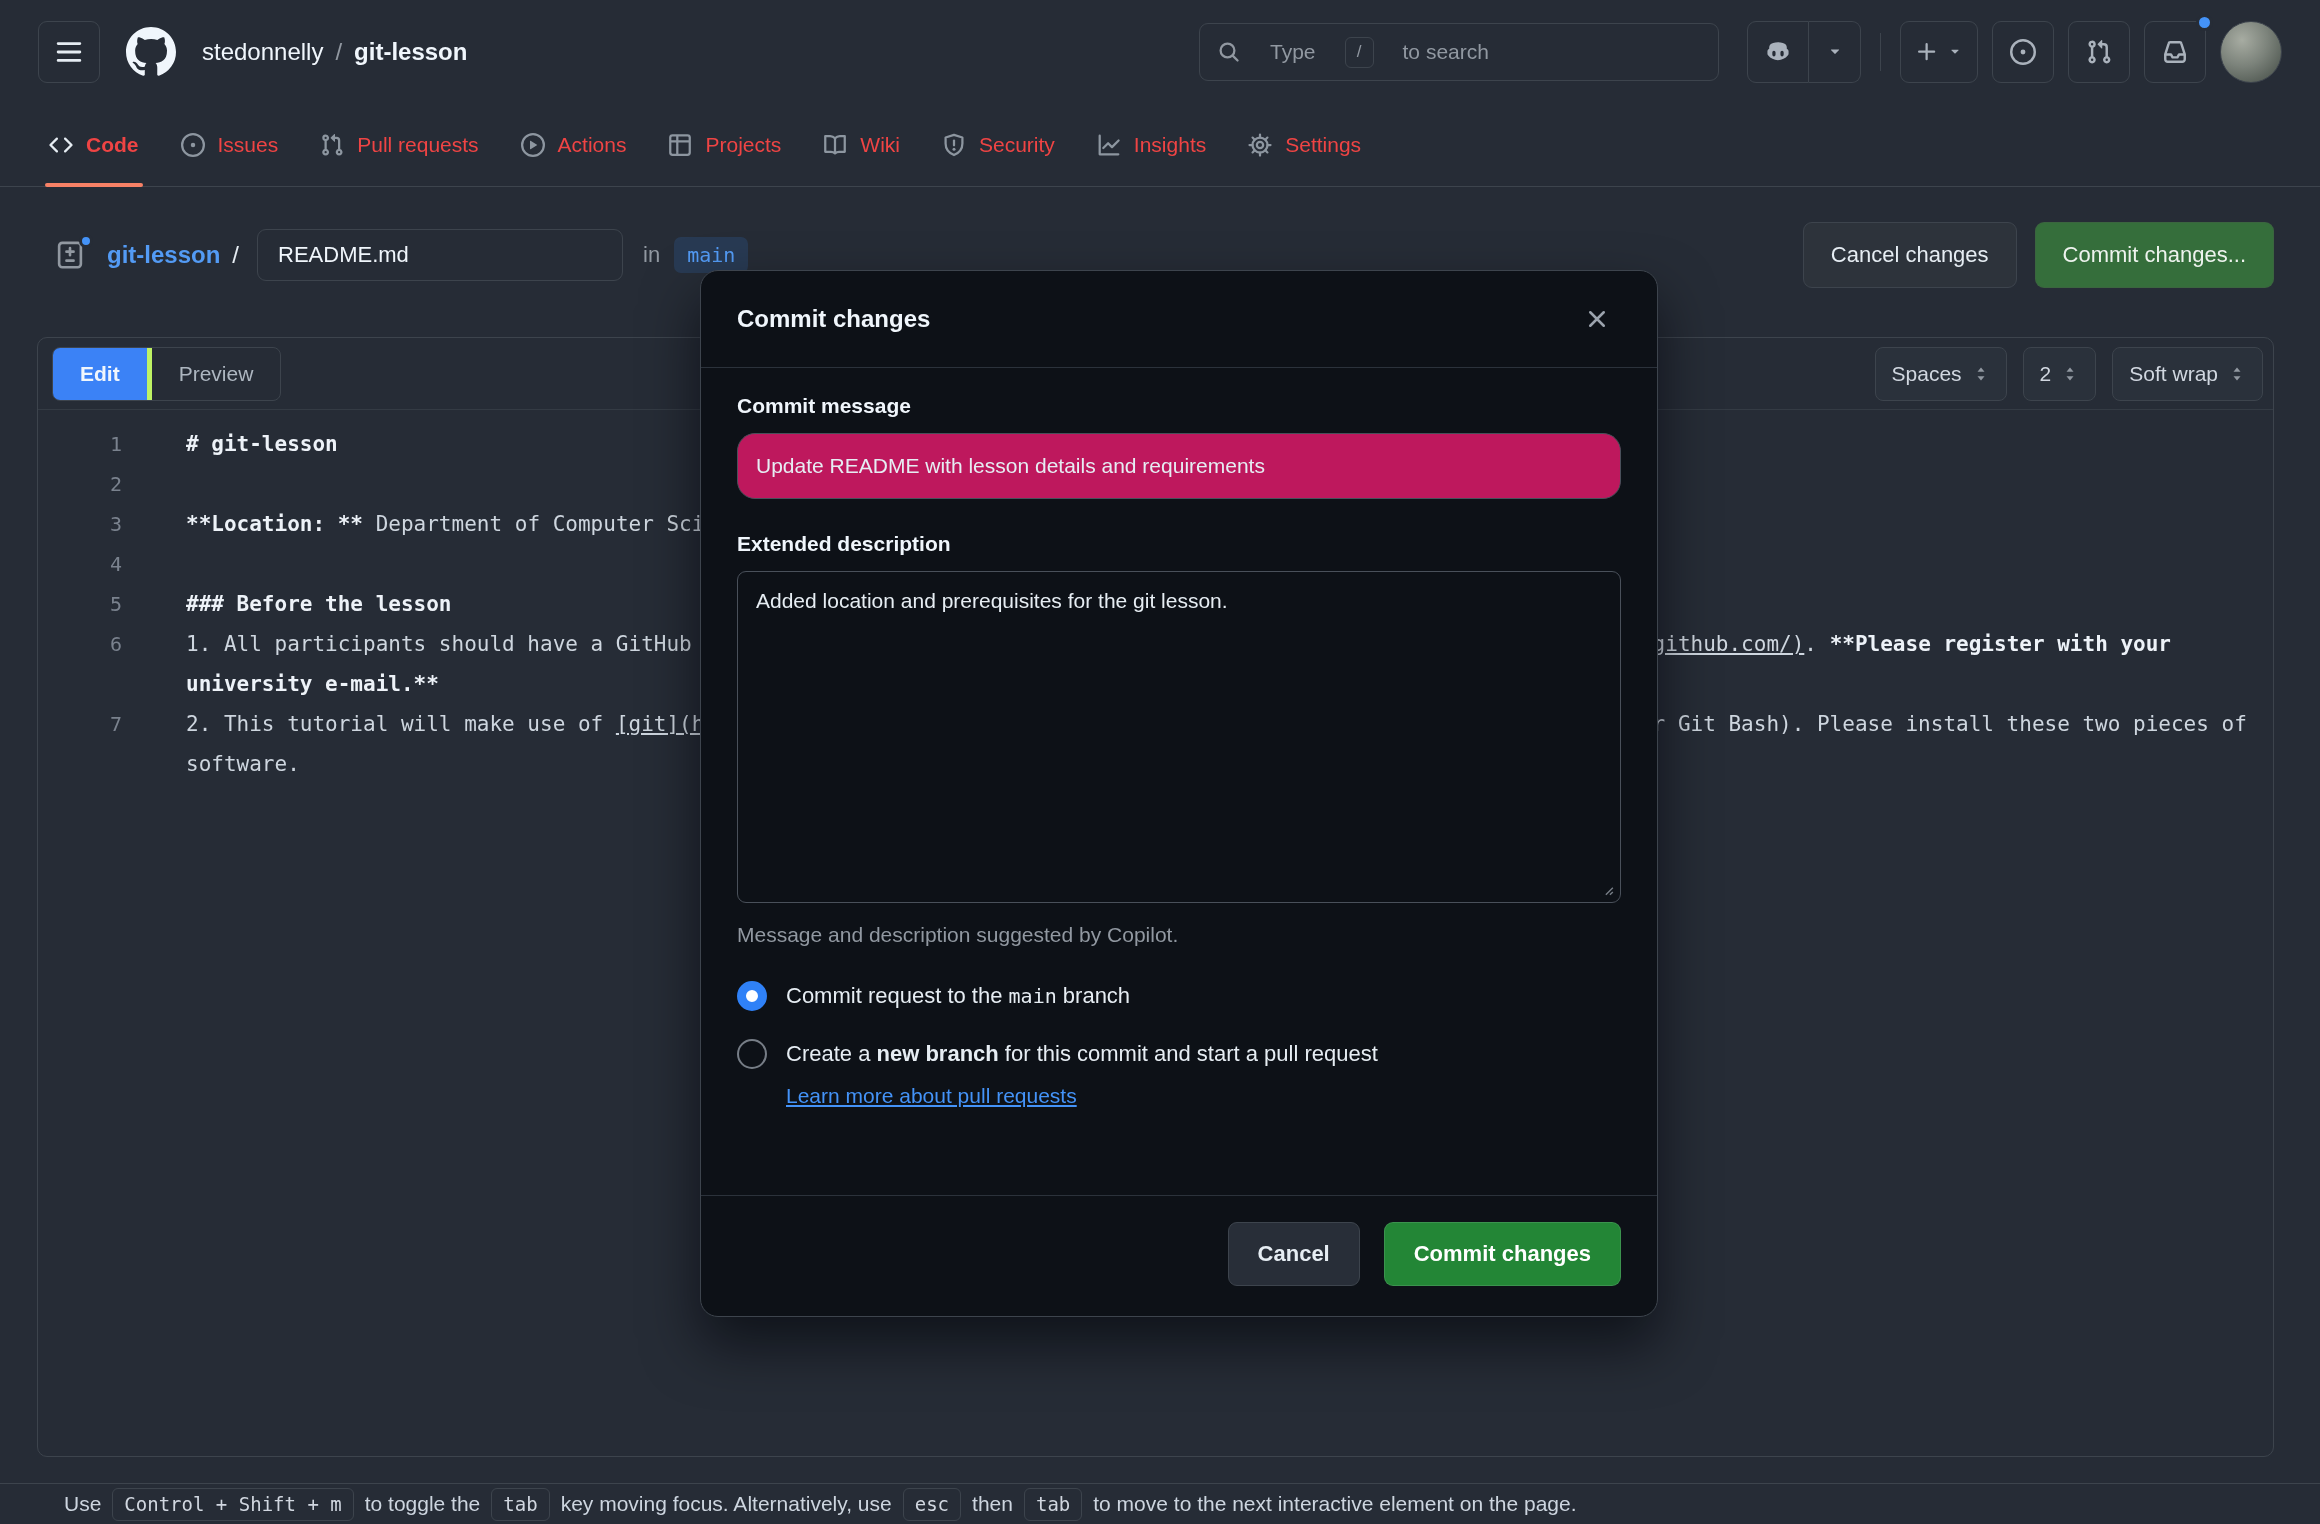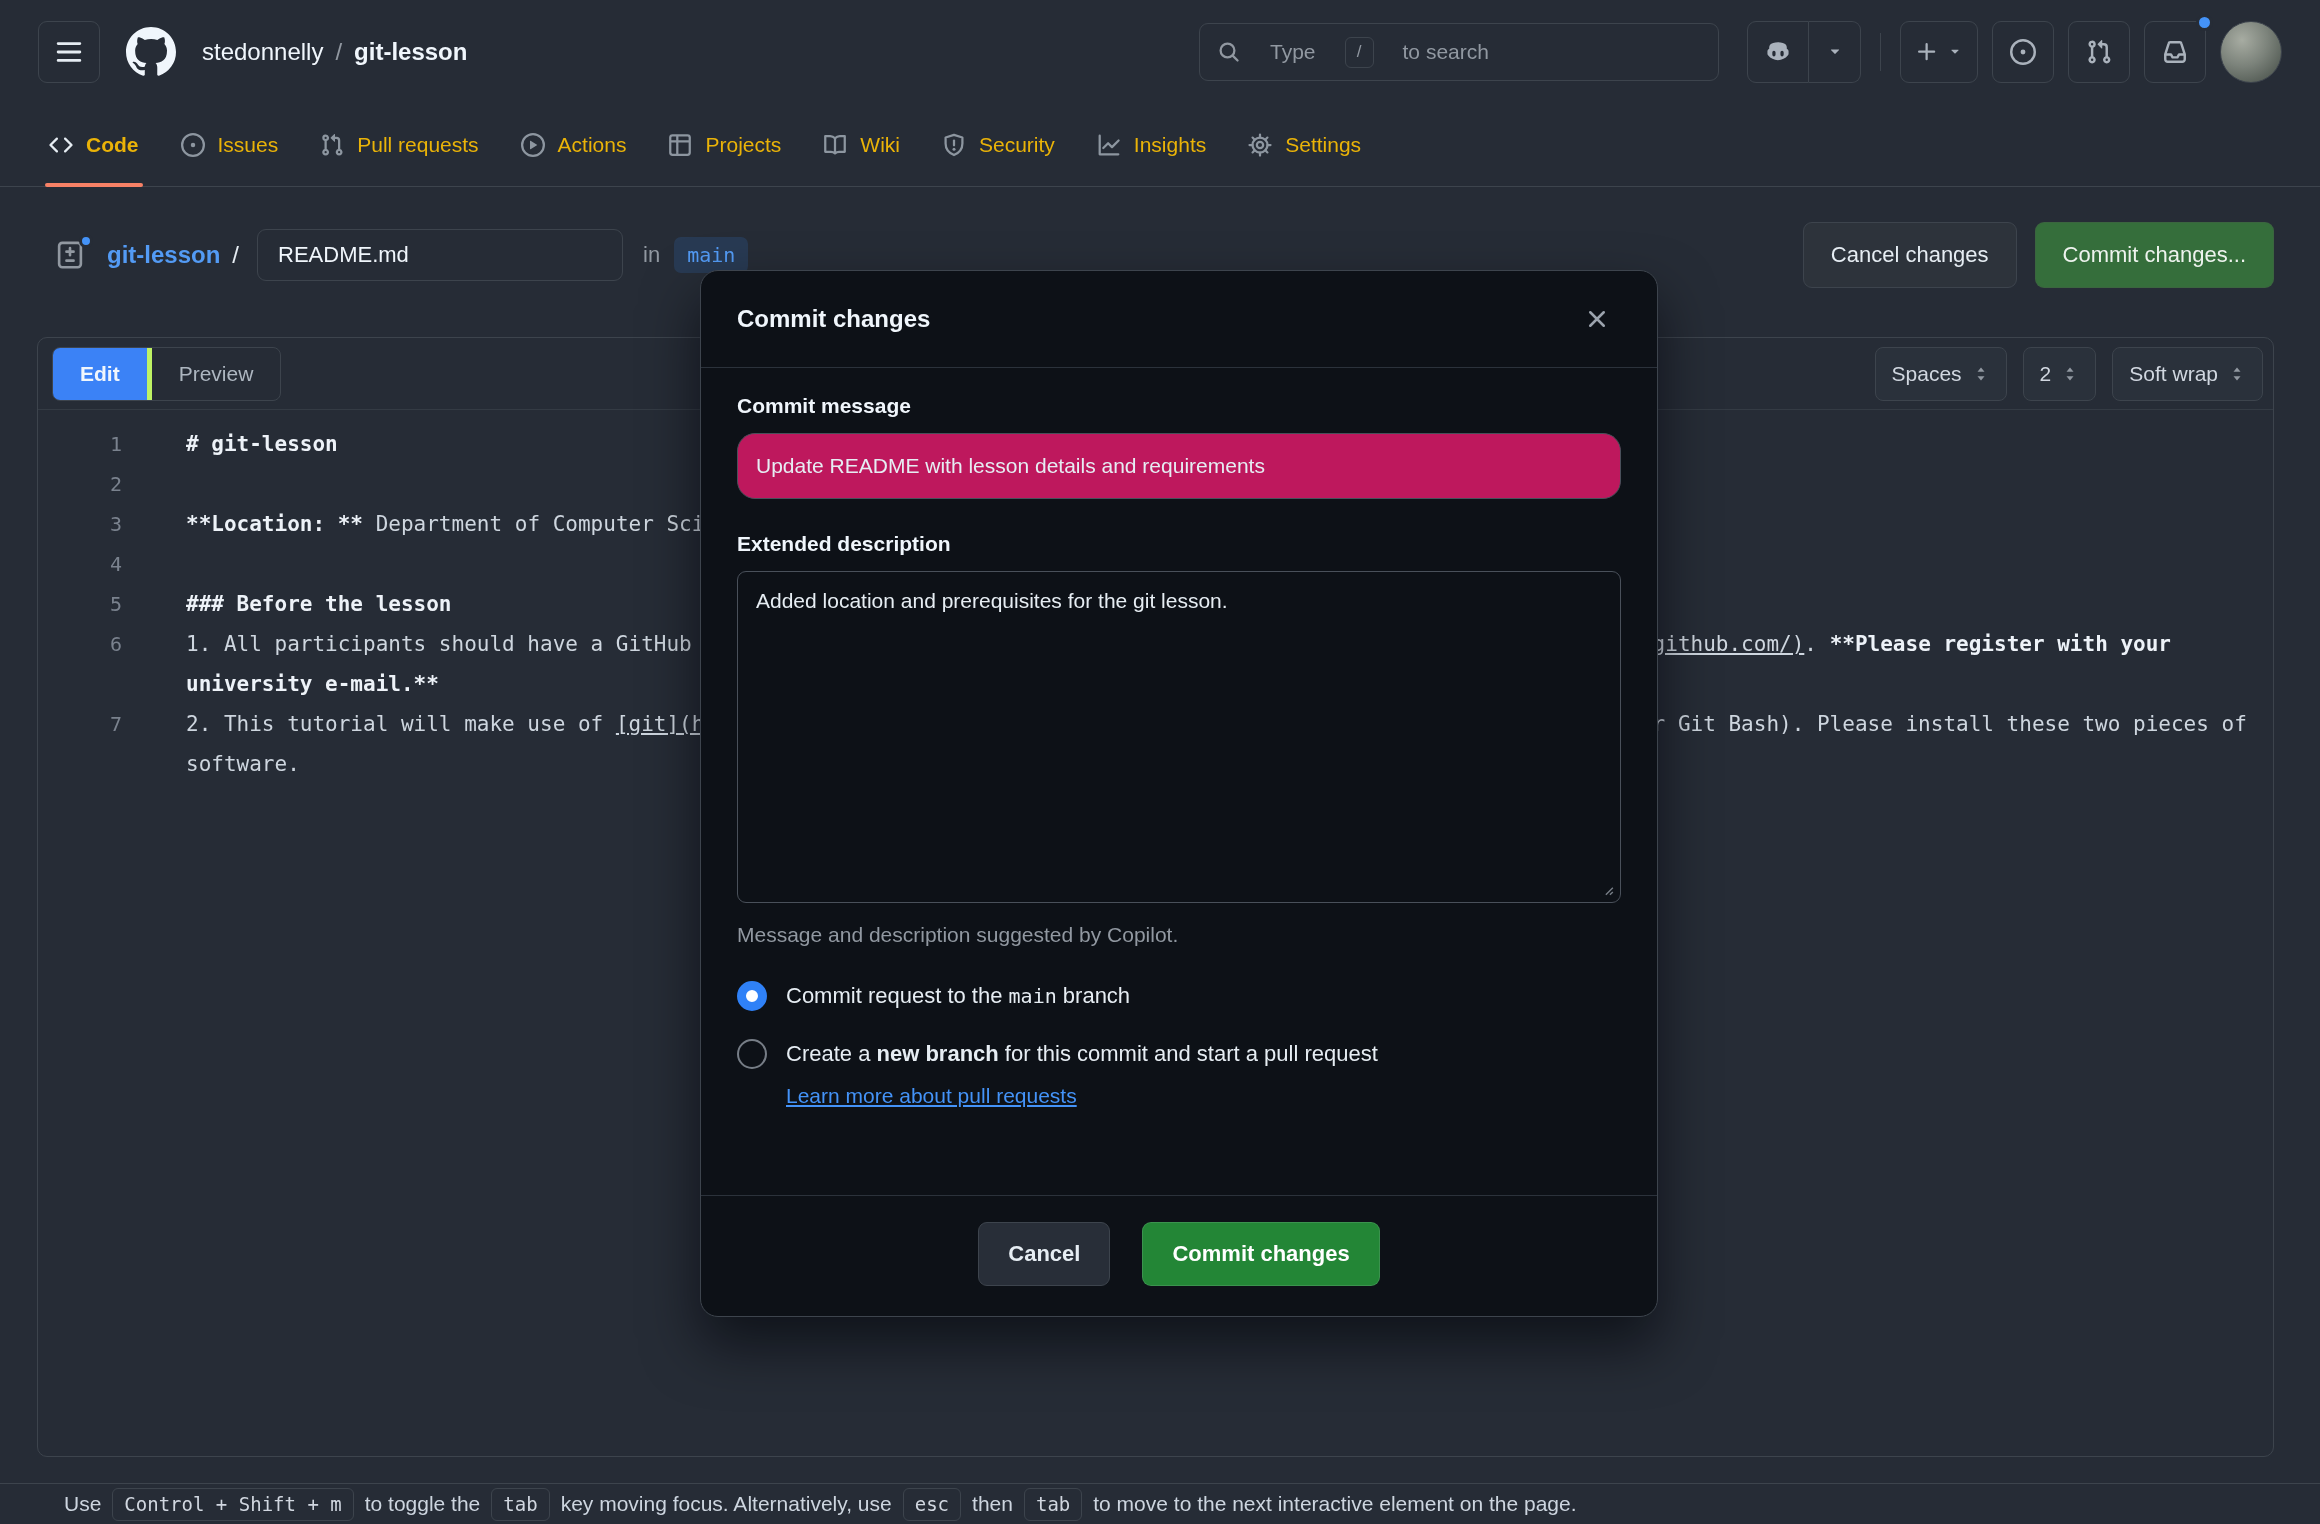--- a/index.html
+++ b/index.html
@@ -30,21 +30,21 @@
   .plus-btn{gap:8px;padding:0 14px}
   .inbox-wrap{position:relative}
   .notif-dot{position:absolute;top:-7px;right:-7px;width:17px;height:17px;border-radius:50%;
              background:#4493f8;border:3px solid #262c36}
   .avatar{width:62px;height:62px;border-radius:50%;cursor:pointer;border:1px solid #3d444d;
           background:radial-gradient(circle at 35% 30%,#a7aca2 0%,#7c837b 45%,#565e57 80%,#434a44 100%)}
 
   
   .repo-nav{display:flex;align-items:stretch;height:83px;padding:0 28px;border-bottom:1px solid #3d444d}
   .nav-tab{position:relative;display:flex;align-items:center;gap:13px;padding:0 18px;margin:0 3px;
-           font-size:21px;color:#eab308;cursor:pointer;white-space:nowrap}
+           font-size:21px;color:#ef4444;cursor:pointer;white-space:nowrap}
   .nav-tab .icon{color:#8d96a0}
   .nav-tab.active{font-weight:700}
   .nav-tab.active .icon{color:#e6edf3}
   .nav-tab.active::after{content:"";position:absolute;left:14px;right:14px;bottom:-1px;height:4px;
                          border-radius:4px;background:#f78166}
 
   
   .file-bar{display:flex;align-items:center;margin:34px 46px 0 55px;height:67px}
   .file-icon-wrap{position:relative;color:#9198a1}
   .mod-dot{position:absolute;top:-6px;right:-8px;width:14px;height:14px;border-radius:50%;
@@ -107,21 +107,21 @@
   .radio-row{display:flex;align-items:center;gap:19px;cursor:pointer}
   .radio-row + .radio-row{margin-top:28px}
   .radio{width:30px;height:30px;border-radius:50%;flex:none}
   .radio.checked{background:#ffffff;border:9px solid #2f81f7}
   .radio.unchecked{background:transparent;border:2px solid #767d86}
   .radio-label{font-size:22px;color:#e6edf3}
   .radio-label .mono{font-family:"DejaVu Sans Mono",monospace;font-size:20px}
   .radio-label .bold{font-weight:700}
   .learn-more{display:inline-block;margin:15px 0 0 49px;font-size:21px;color:#4493f8;
               text-decoration:underline;cursor:pointer}
-  .modal-footer{flex:none;display:flex;justify-content:center;gap:32px;padding:26px 36px 30px;
+  .modal-footer{flex:none;display:flex;justify-content:flex-end;gap:24px;padding:26px 36px 30px;
                 border-top:1px solid #2b323b}
   .btn{display:flex;align-items:center;height:64px;padding:0 29px;border-radius:9px;font-size:22px;
        font-weight:600;cursor:pointer;white-space:nowrap}
   .btn-secondary{background:#282e38;border:1px solid #3d444d;color:#e6edf3}
   .btn-primary{background:#238636;border:1px solid rgba(240,246,252,0.12);color:#ffffff}
 
   
   .a11y-footer{position:absolute;left:0;right:0;bottom:0;height:41px;border-top:1px solid #3d444d;
                display:flex;align-items:center;gap:11px;padding:0 64px;font-size:21px;color:#cdd5df;
                background:#262c36;white-space:nowrap;overflow:hidden}

